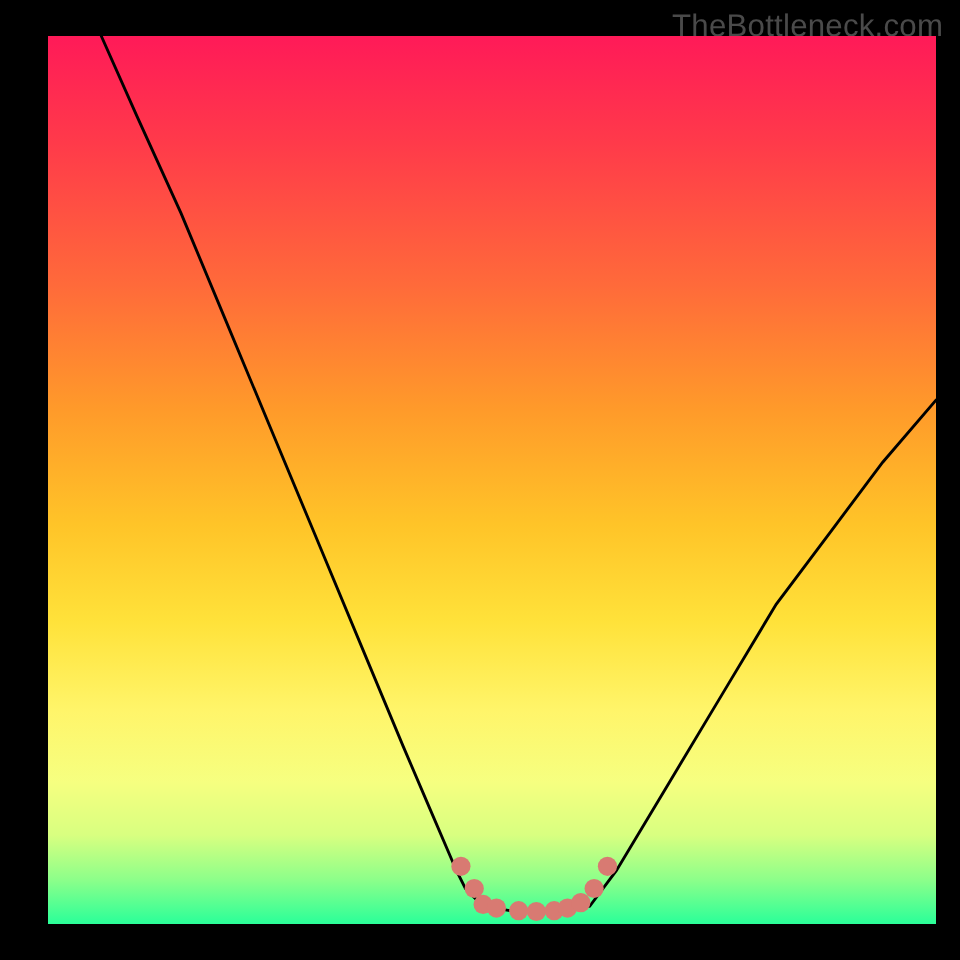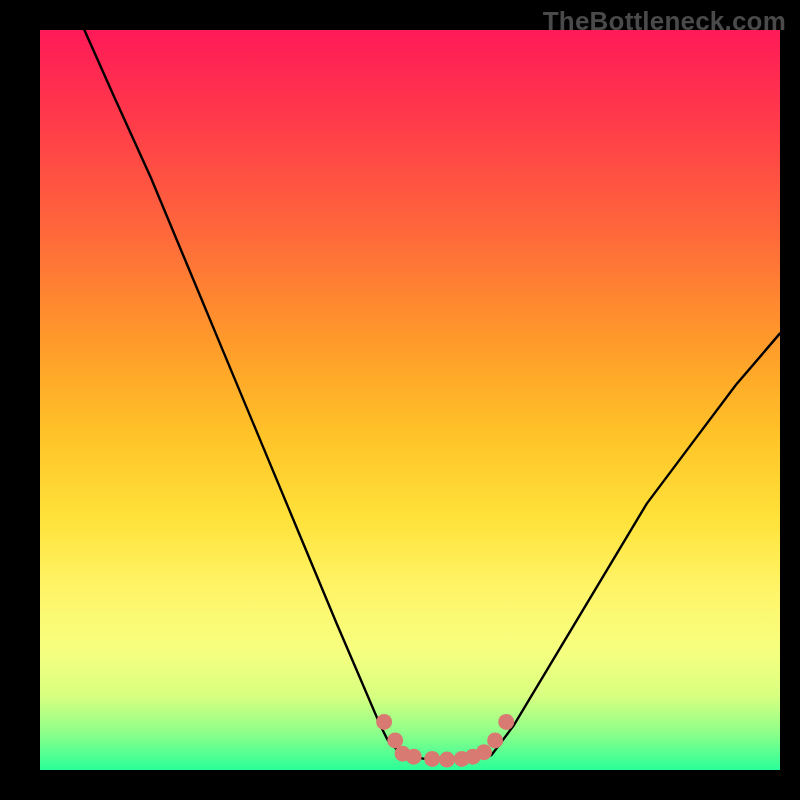--- a/index.html
+++ b/index.html
@@ -41,21 +41,21 @@
       #2aff99 100%
     );
   }
   .watermark {
     position: absolute;
     top: 6px;
     right: 14px;
     color: #4a4a4a;
     font-size: 26px;
     letter-spacing: 0.2px;
-    font-weight: 700;
+    font-weight: 400;
     user-select: none;
   }
   svg.curve {
     position: absolute;
     left: 0;
     top: 0;
     width: 740px;
     height: 740px;
     overflow: visible;
   }

